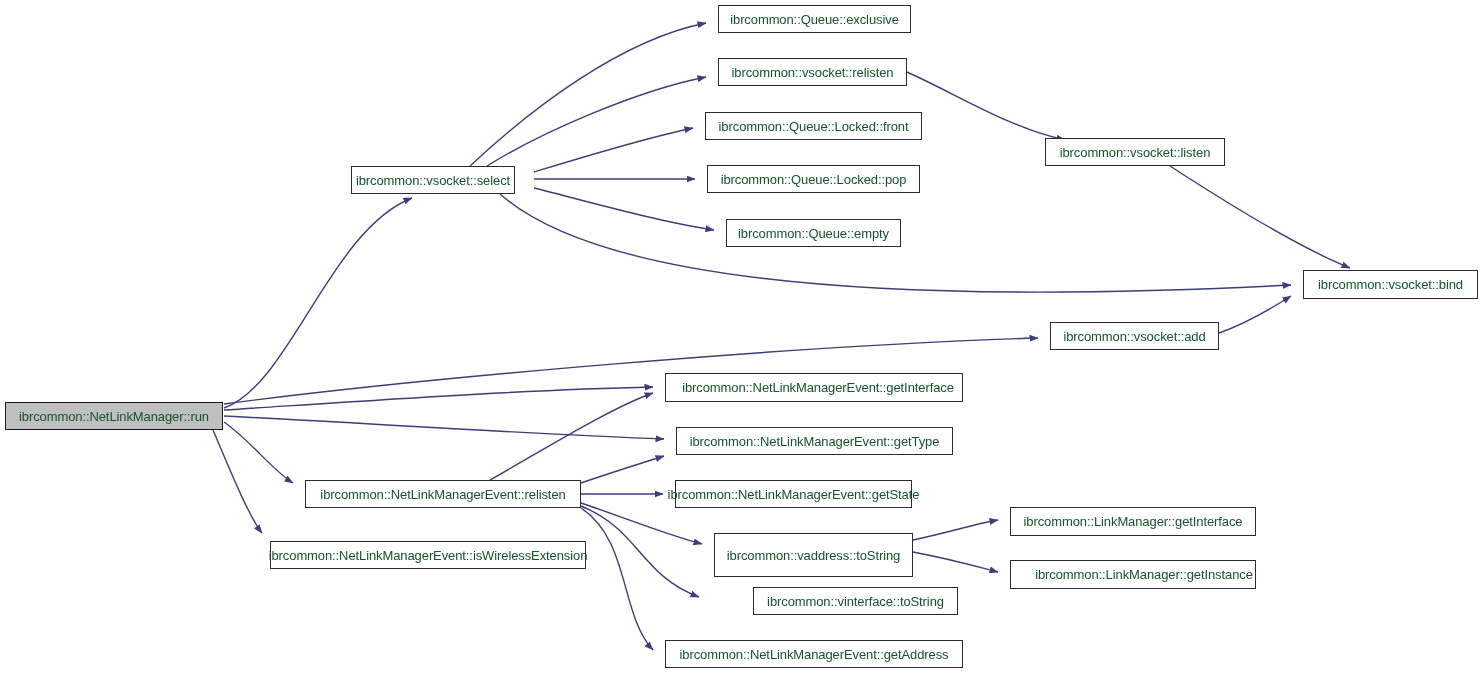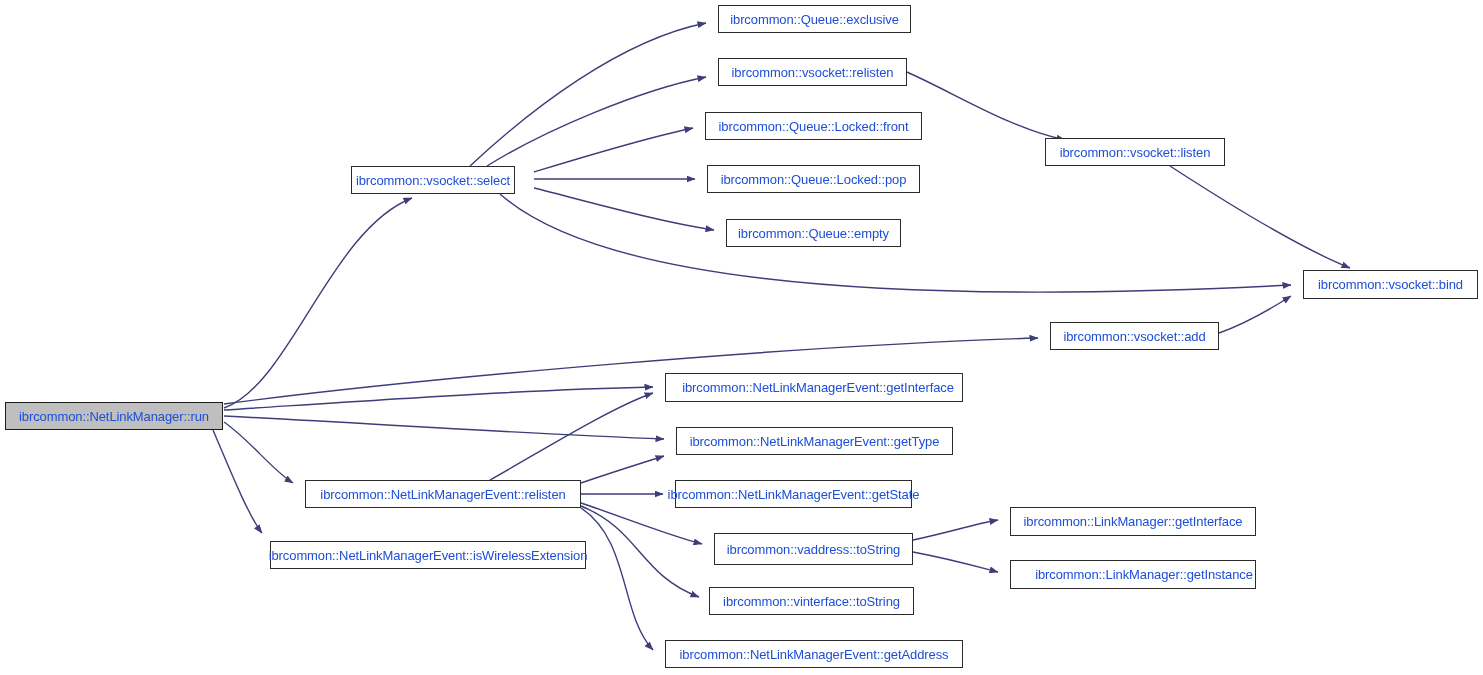--- a/index.html
+++ b/index.html
@@ -21,21 +21,21 @@
     top: 0;
     width: 1483px;
     height: 675px;
     pointer-events: none;
   }
   .node {
     position: absolute;
     box-sizing: border-box;
     border: 1px solid #2b2b2b;
     background: #ffffff;
-    color: #1d4ed8;
+    color: #14532d;
     font-size: 13px;
     line-height: 1;
     display: flex;
     align-items: center;
     justify-content: center;
     white-space: nowrap;
     letter-spacing: -0.1px;
     z-index: 5;
   }
   .node.root {
@@ -88,19 +88,19 @@
       <div class="node" style="left: 707px; top: 165px; width: 213px; height: 28px;">ibrcommon::Queue::Locked::pop</div>
       <div class="node" style="left: 726px; top: 219px; width: 175px; height: 28px;">ibrcommon::Queue::empty</div>
       <div class="node" style="left: 1045px; top: 138px; width: 180px; height: 28px;">ibrcommon::vsocket::listen</div>
       <div class="node" style="left: 1303px; top: 270px; width: 175px; height: 29px;">ibrcommon::vsocket::bind</div>
       <div class="node" style="left: 1050px; top: 322px; width: 169px; height: 28px;">ibrcommon::vsocket::add</div>
       <div class="node" style="left: 665px; top: 373px; width: 298px; height: 29px; padding-left: 8px;">ibrcommon::NetLinkManagerEvent::getInterface</div>
       <div class="node" style="left: 676px; top: 427px; width: 277px; height: 28px;">ibrcommon::NetLinkManagerEvent::getType</div>
       <div class="node" style="left: 305px; top: 480px; width: 276px; height: 28px;">ibrcommon::NetLinkManagerEvent::relisten</div>
       <div class="node" style="left: 675px; top: 480px; width: 237px; height: 28px;">ibrcommon::NetLinkManagerEvent::getState</div>
       <div class="node" style="left: 270px; top: 541px; width: 316px; height: 28px; text-align: right;">ibrcommon::NetLinkManagerEvent::isWirelessExtension</div>
-      <div class="node" style="left: 714px; top: 533px; width: 199px; height: 32px;">ibrcommon::vaddress::toString</div>
-      <div class="node" style="left: 709px; top: 587px; width: 205px; height: 28px;">ibrcommon::vinterface::toString</div>
+      <div class="node" style="left: 714px; top: 533px; width: 199px; height: 44px;">ibrcommon::vaddress::toString</div>
+      <div class="node" style="left: 753px; top: 587px; width: 205px; height: 28px;">ibrcommon::vinterface::toString</div>
       <div class="node" style="left: 665px; top: 640px; width: 298px; height: 28px;">ibrcommon::NetLinkManagerEvent::getAddress</div>
       <div class="node" style="left: 1010px; top: 507px; width: 246px; height: 29px;">ibrcommon::LinkManager::getInterface</div>
       <div class="node" style="left: 1010px; top: 560px; width: 246px; height: 29px; padding-left: 22px;">ibrcommon::LinkManager::getInstance</div>
     </div>
 </div>
 
 </body></html>

